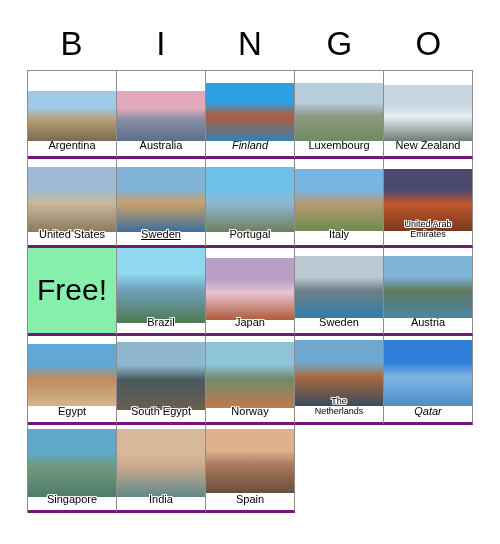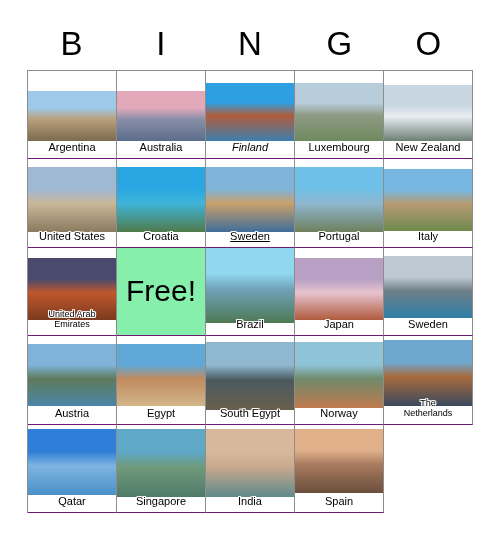--- a/index.html
+++ b/index.html
@@ -52,21 +52,21 @@
     grid-template-rows: repeat(5, 1fr);
     border-top: 1px solid #8d8d8d;
     border-left: 1px solid #8d8d8d;
     box-sizing: border-box;
     background: #ffffff;
   }
 
   .cell {
     position: relative;
     border-right: 1px solid #8d8d8d;
-    border-bottom: 1px solid #701a75;
+    border-bottom: 3px solid #701a75;
     box-sizing: border-box;
     background: #ffffff;
     overflow: hidden;
   }
 
   .cell-photo {
     position: absolute;
     left: 0;
     right: 0;
     background-color: #9fb6c8;
@@ -147,24 +147,20 @@
       </div>
       <div class="cell">
         <div class="cell-photo" style="top: 14px; height: 56px; background-image: linear-gradient(rgb(199, 214, 224) 0%, rgb(199, 214, 224) 34%, rgb(232, 237, 242) 56%, rgb(109, 127, 116) 100%);"></div>
         <div class="cell-label" style="bottom: 5px;">New Zealand</div>
       </div>
       <div class="cell">
         <div class="cell-photo" style="top: 8px; height: 65px; background-image: linear-gradient(rgb(159, 184, 212) 0%, rgb(159, 184, 212) 34%, rgb(201, 183, 154) 56%, rgb(138, 122, 94) 100%);"></div>
         <div class="cell-label overlay" style="bottom: 5px;">United States</div>
       </div>
       <div class="cell">
-        <div class="cell-photo" style="top: 8px; height: 65px; background-image: linear-gradient(rgb(42, 167, 226) 0%, rgb(42, 167, 226) 34%, rgb(63, 180, 216) 56%, rgb(79, 122, 74) 100%);"></div>
-        <div class="cell-label overlay" style="bottom: 5px;">Croatia</div>
-      </div>
-      <div class="cell">
         <div class="cell-photo" style="top: 8px; height: 65px; background-image: linear-gradient(rgb(127, 179, 216) 0%, rgb(127, 179, 216) 34%, rgb(201, 160, 106) 56%, rgb(63, 110, 154) 100%);"></div>
         <div class="cell-label overlay" style="bottom: 5px; text-decoration: underline;">Sweden</div>
       </div>
       <div class="cell">
         <div class="cell-photo" style="top: 8px; height: 65px; background-image: linear-gradient(rgb(111, 192, 232) 0%, rgb(111, 192, 232) 34%, rgb(143, 183, 207) 56%, rgb(110, 127, 92) 100%);"></div>
         <div class="cell-label overlay" style="bottom: 5px;">Portugal</div>
       </div>
       <div class="cell">
         <div class="cell-photo" style="top: 10px; height: 62px; background-image: linear-gradient(rgb(118, 182, 224) 0%, rgb(118, 182, 224) 34%, rgb(183, 154, 114) 56%, rgb(111, 138, 78) 100%);"></div>
         <div class="cell-label overlay" style="bottom: 5px;">Italy</div>
@@ -205,21 +201,21 @@
         <div class="cell-photo" style="top: 6px; height: 66px; background-image: linear-gradient(rgb(143, 196, 216) 0%, rgb(143, 196, 216) 34%, rgb(111, 138, 106) 56%, rgb(192, 122, 78) 100%);"></div>
         <div class="cell-label overlay" style="bottom: 5px;">Norway</div>
       </div>
       <div class="cell">
         <div class="cell-photo" style="top: 4px; height: 66px; background-image: linear-gradient(rgb(111, 168, 207) 0%, rgb(111, 168, 207) 34%, rgb(168, 106, 60) 56%, rgb(58, 74, 94) 100%);"></div>
         <div class="cell-label overlay small" style="bottom: 6px;">The
 Netherlands</div>
       </div>
       <div class="cell">
         <div class="cell-photo" style="top: 4px; height: 66px; background-image: linear-gradient(rgb(47, 127, 216) 0%, rgb(47, 127, 216) 34%, rgb(127, 180, 224) 56%, rgb(74, 144, 200) 100%);"></div>
-        <div class="cell-label" style="bottom: 5px;">Qatar</div>
+        <div class="cell-label" style="bottom: 5px; font-style: italic;">Qatar</div>
       </div>
       <div class="cell">
         <div class="cell-photo" style="top: 4px; height: 68px; background-image: linear-gradient(rgb(95, 168, 200) 0%, rgb(95, 168, 200) 34%, rgb(111, 154, 122) 56%, rgb(78, 122, 106) 100%);"></div>
         <div class="cell-label overlay" style="bottom: 5px;">Singapore</div>
       </div>
       <div class="cell">
         <div class="cell-photo" style="top: 4px; height: 68px; background-image: linear-gradient(rgb(216, 184, 154) 0%, rgb(216, 184, 154) 34%, rgb(201, 168, 142) 56%, rgb(94, 138, 138) 100%);"></div>
         <div class="cell-label overlay" style="bottom: 5px;">India</div>
       </div>
       <div class="cell">

